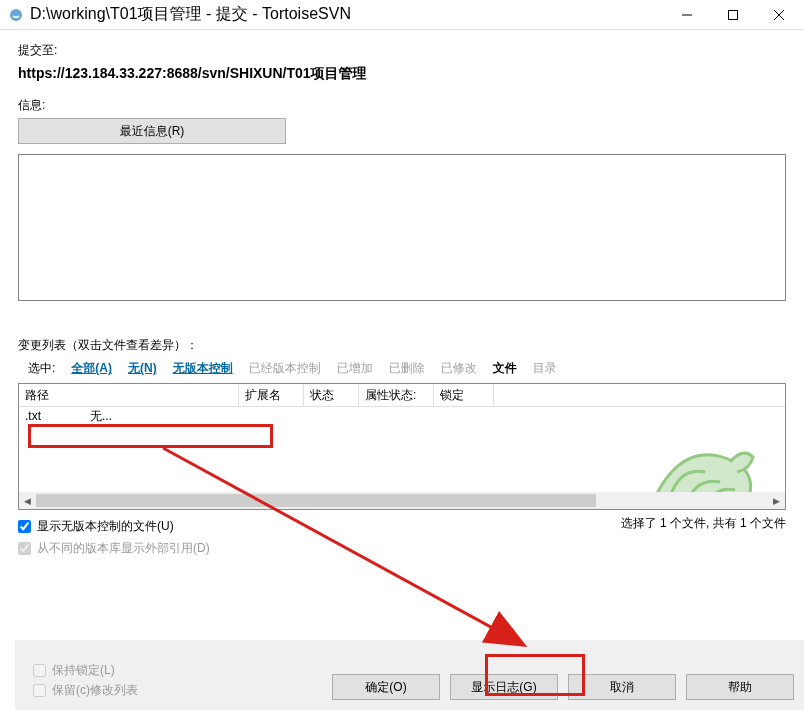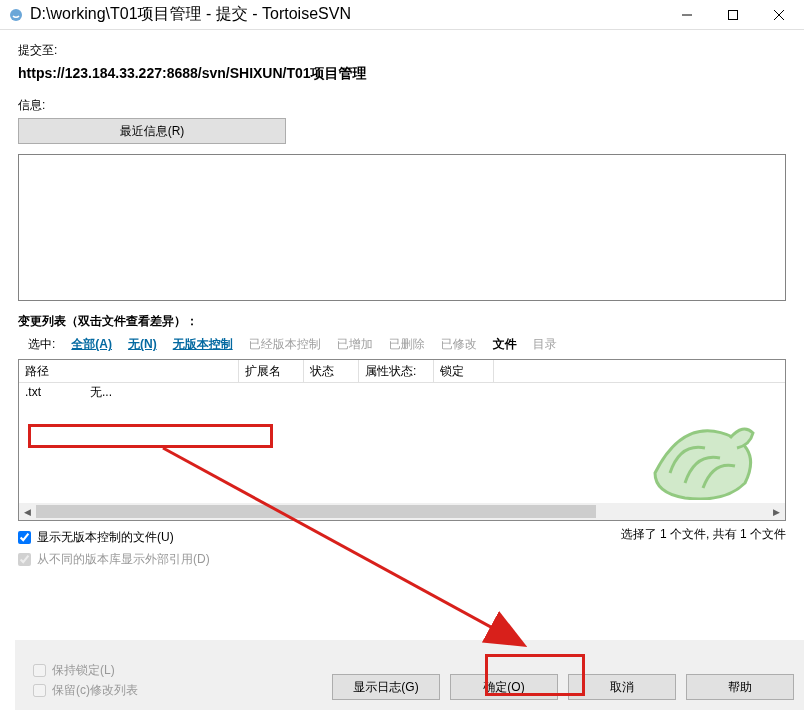--- a/index.html
+++ b/index.html
@@ -59,32 +59,32 @@
     justify-content: center;
   }
   .btn-wide { width: 268px; }
   .info-box {
     margin-top: 10px;
     width: 100%;
     height: 147px;
     border: 1px solid #828282;
     background: #fff;
   }
-  .changes-label { margin-top: 12px; margin-bottom: 6px; font-weight: bold; }
+  .changes-label { margin-top: 36px; margin-bottom: 6px; }
   .filter-row {
     display: flex; align-items: center; gap: 8px;
     margin-bottom: 6px;
     padding-left: 6px;
   }
   .filter-row span { padding: 0 4px; }
   .filter-row .link { text-decoration: underline; font-weight: bold; color: #0369a1; cursor: pointer; }
   .filter-row .dis { color: #a0a0a0; }
   .file-panel {
     border: 1px solid #888;
-    height: 162px;
+    height: 127px;
     position: relative;
     overflow: hidden;
     background: #fff;
   }
   .file-header {
     display: flex;
     height: 23px;
     font-size: 12px;
     background: #fff;
   }
@@ -288,24 +288,24 @@
       <input type="checkbox" disabled="" style="">
       <span>保持锁定(L)</span>
     </label>
     <label class="check-row disabled">
       <input type="checkbox" disabled="" style="">
       <span>保留(c)修改列表</span>
     </label>
   </div>
   <div class="bottom-buttons">
     <button class="btn">
-        <span>显示日志(G)</span>
+        <span>确定(O)</span>
       </button>
     <button class="btn">
-        <span>确定(O)</span>
+        <span>显示日志(G)</span>
       </button>
     <button class="btn">
         <span>取消</span>
       </button>
     <button class="btn">
         <span>帮助</span>
       </button>
   </div>
 </div>
 

